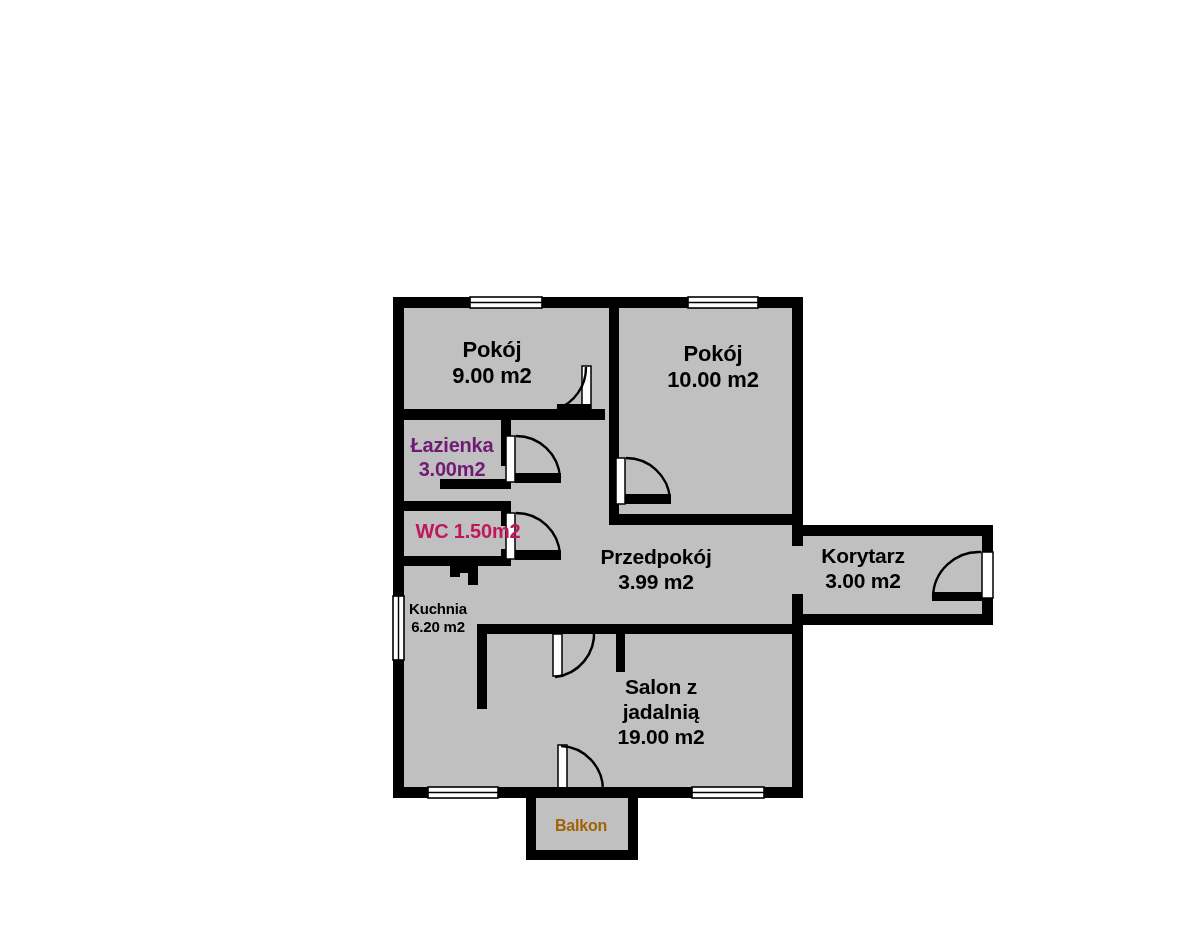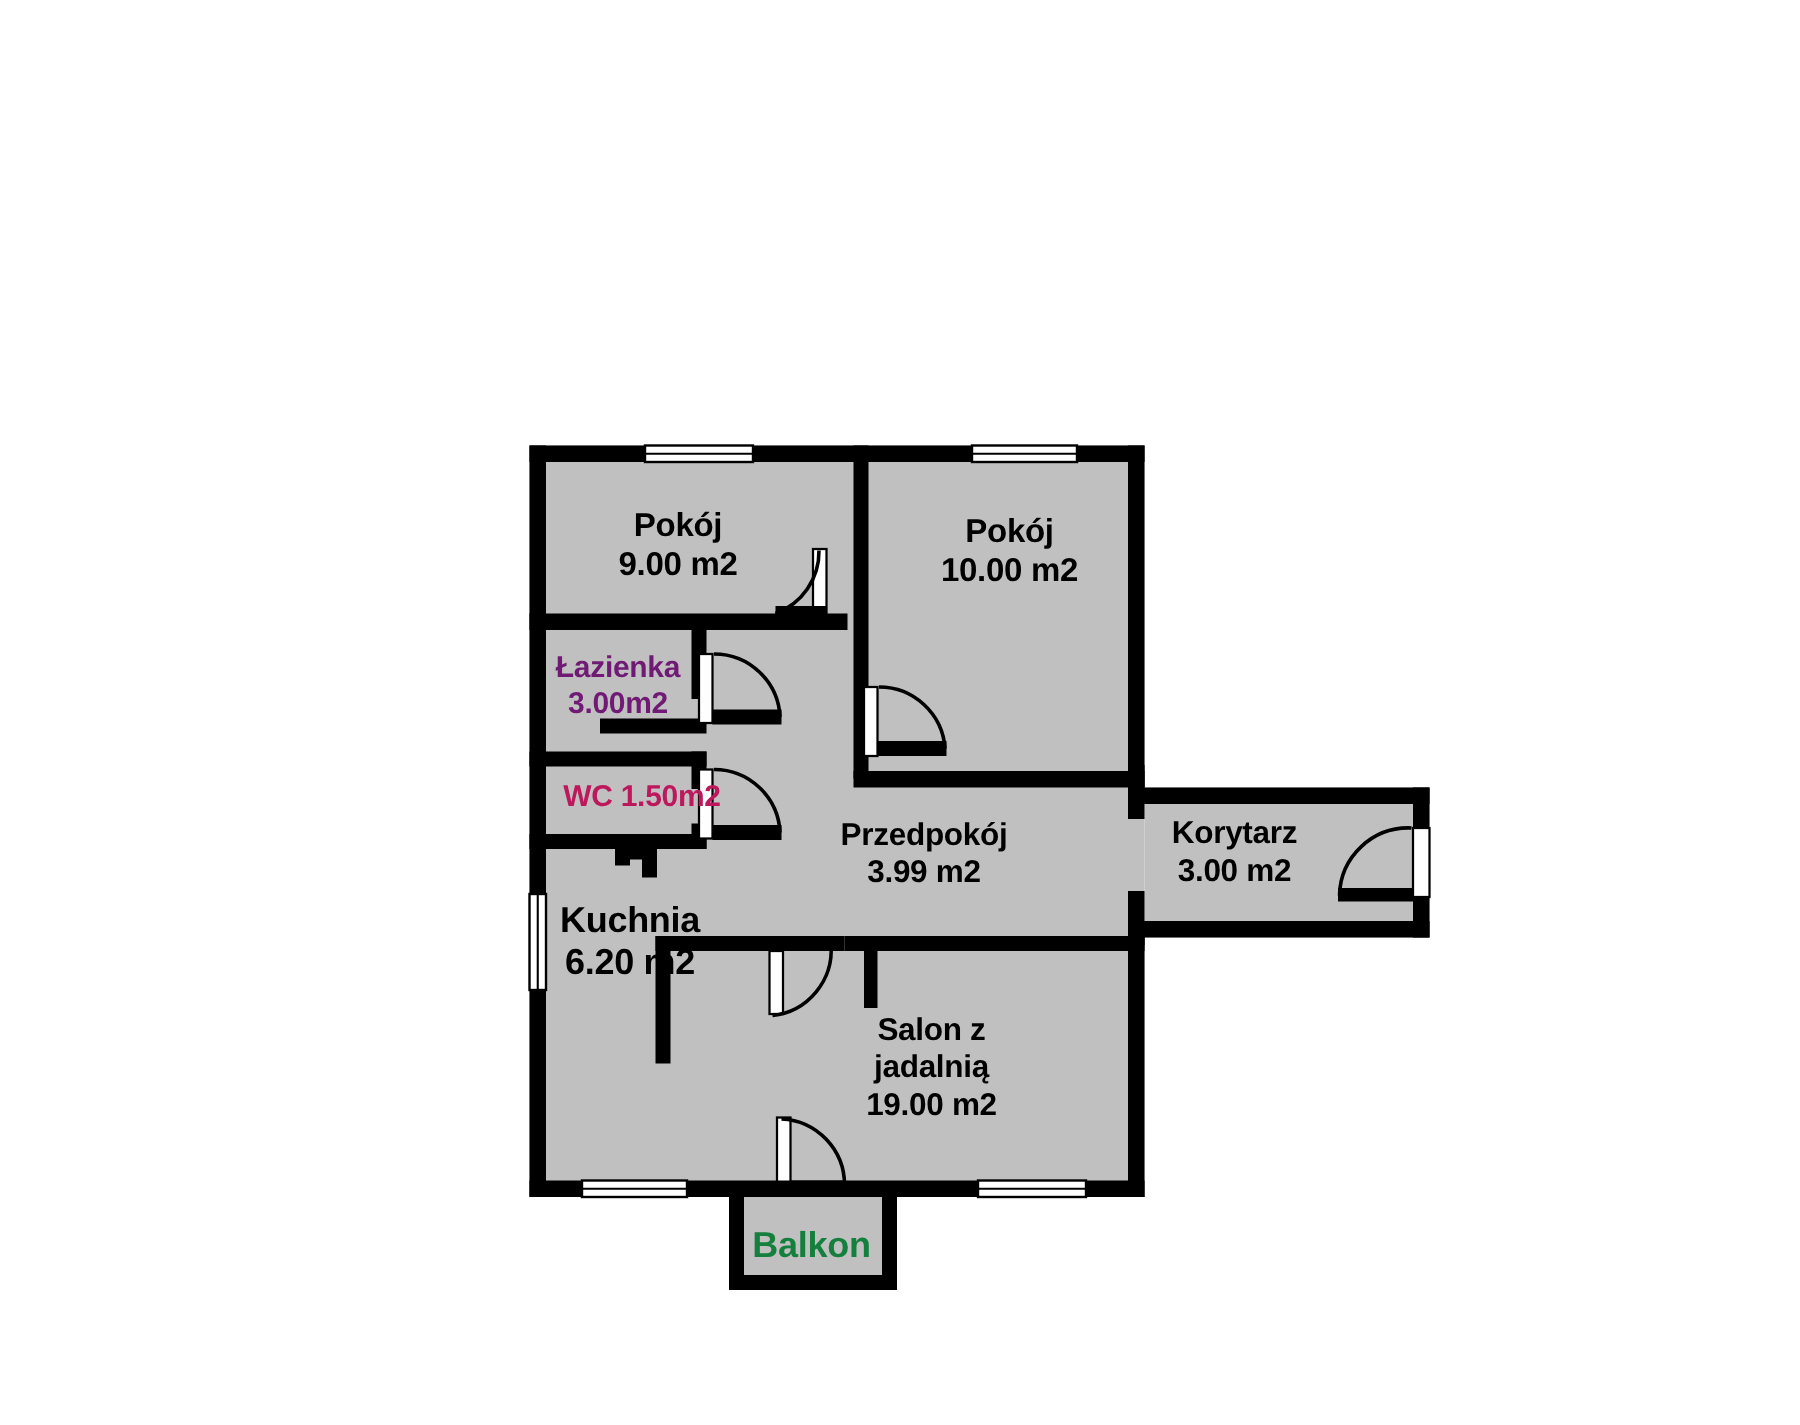--- a/index.html
+++ b/index.html
@@ -12,20 +12,21 @@
     width: 1200px;
     height: 950px;
     font-family: "Liberation Sans", sans-serif;
     overflow: hidden;
   }
   #plan-stage {
     position: relative;
     width: 1068px;
     height: 950px;
     background: #ffffff;
+    margin-left: 40px;
   }
   #plan-svg {
     position: absolute;
     left: 0;
     top: 0;
     width: 1200px;
     height: 950px;
   }
   .room-label {
     position: absolute;
@@ -133,25 +134,25 @@
   </svg>
 
   <div id="labels-layer">
       <div class="room-label" style="left: 312px; top: 337px; width: 280px; font-size: 22px; color: rgb(0, 0, 0);">Pokój
 9.00 m2</div>
       <div class="room-label" style="left: 533px; top: 341px; width: 280px; font-size: 22px; color: rgb(0, 0, 0);">Pokój
 10.00 m2</div>
       <div class="room-label" style="left: 272px; top: 434px; width: 280px; font-size: 20px; color: #701a75;">Łazienka
 3.00m2</div>
       <div class="room-label" style="left: 288px; top: 520px; width: 280px; font-size: 20px; color: #be185d;">WC 1.50m2</div>
-      <div class="room-label" style="left: 280px; top: 600px; width: 280px; font-size: 24px; color: rgb(0, 0, 0);">Kuchnia
+      <div class="room-label" style="left: 258px; top: 600px; width: 280px; font-size: 15px; color: rgb(0, 0, 0);">Kuchnia
 6.20 m2</div>
       <div class="room-label" style="left: 476px; top: 545px; width: 280px; font-size: 21px; color: rgb(0, 0, 0);">Przedpokój
 3.99 m2</div>
       <div class="room-label" style="left: 683px; top: 544px; width: 280px; font-size: 21px; color: rgb(0, 0, 0);">Korytarz
 3.00 m2</div>
       <div class="room-label" style="left: 481px; top: 675px; width: 280px; font-size: 21px; color: rgb(0, 0, 0);">Salon z
 jadalnią
 19.00 m2</div>
-      <div class="room-label" style="left: 401px; top: 817px; width: 280px; font-size: 24px; color: #15803d;">Balkon</div>
+      <div class="room-label" style="left: 401px; top: 817px; width: 280px; font-size: 16px; color: #a16207;">Balkon</div>
     </div>
 
 </div>
 
 </body></html>

